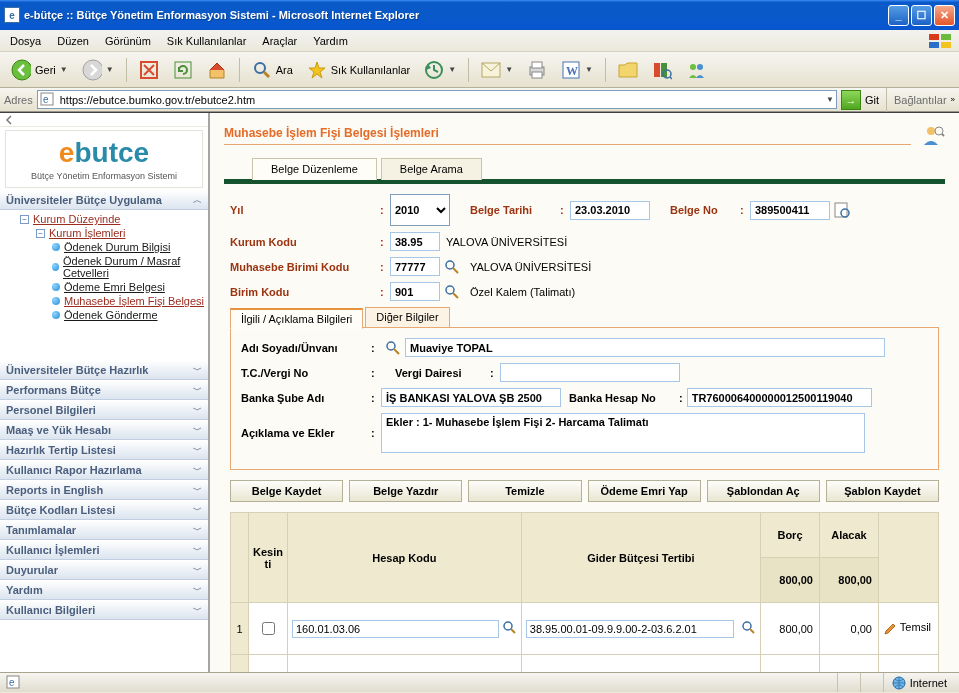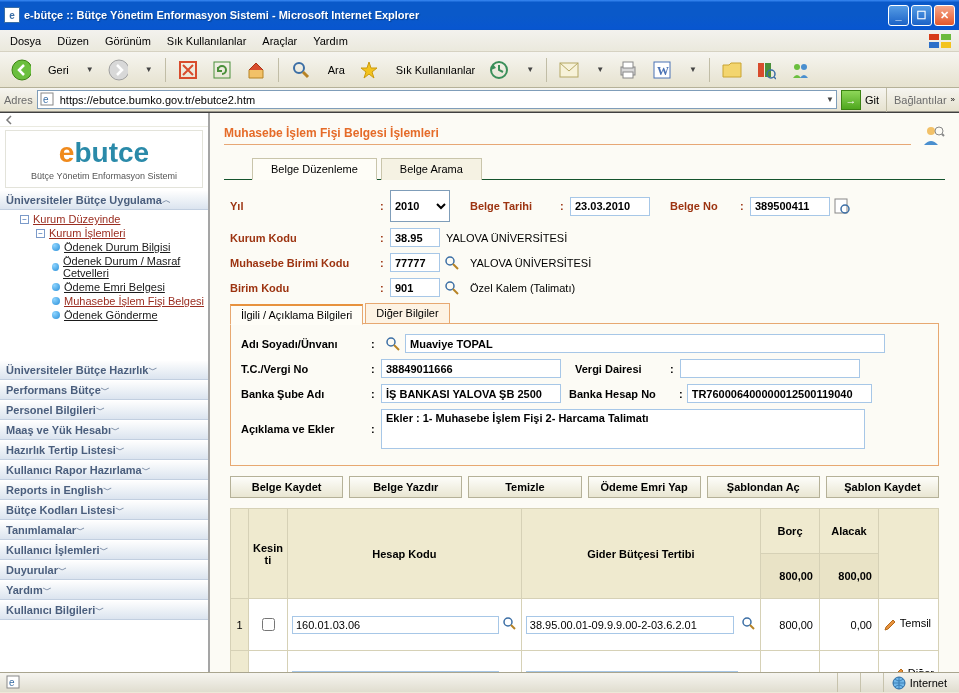--- a/index.html
+++ b/index.html
@@ -15,21 +15,21 @@
 .win-close { background: linear-gradient(to bottom, #f5a78b, #e3572b); }
 
 
 .menubar { height: 22px; background: linear-gradient(to bottom, #f3f2ee 0%, #ebe9dd 100%); border-bottom: 1px solid #d6d2c2; display: flex; align-items: center; padding: 0 4px; justify-content: space-between; }
 .menubar-left { display: flex; gap: 4px; }
 .menubar span.item { padding: 2px 6px; cursor: default; }
 .windows-flag { width: 28px; height: 18px; }
 
 
 .toolbar { height: 36px; background: linear-gradient(to bottom, #f6f5f0, #e6e2cf); border-bottom: 1px solid #b5b198; display: flex; align-items: center; padding: 0 6px; gap: 4px; }
-.tb-btn { display: inline-flex; align-items: center; gap: 17px; padding: 2px 4px; border: 1px solid transparent; cursor: default; }
+.tb-btn { display: inline-flex; align-items: center; gap: 4px; padding: 2px 4px; border: 1px solid transparent; cursor: default; }
 .tb-sep { width: 1px; height: 24px; background: #c1bda6; margin: 0 3px; }
 .tb-drop { font-size: 8px; color: #444; }
 .ico { width: 20px; height: 20px; display: inline-flex; align-items: center; justify-content: center; }
 
 
 .addrbar { height: 24px; background: linear-gradient(to bottom, #f6f5f0, #e6e2cf); border-bottom: 1px solid #98958a; display: flex; align-items: center; padding: 0 4px; gap: 4px; }
 .addrbar .label { color: #6b6b6b; }
 .addr-input { flex: 1; display: flex; align-items: center; background: #fff; border: 1px solid #7f9db9; height: 19px; padding: 0 2px; gap: 4px; }
 .addr-input input { flex: 1; border: 0; outline: 0; font: inherit; }
 .go-btn { width: 20px; height: 20px; background: linear-gradient(to bottom, #8ed759, #4fa71e); border: 1px solid #3b8312; display: flex; align-items: center; justify-content: center; color: #fff; font-weight: bold; }
@@ -38,38 +38,38 @@
 .workspace { display: flex; height: 560px; background: #fff; border-top: 1px solid #404040; }
 .sidebar { width: 210px; border-right: 2px solid #a5a5a5; display: flex; flex-direction: column; background: #fff; position: relative; }
 .sidebar-top { height: 14px; background: #fff; border-bottom: 1px solid #eaeae0; display: flex; align-items: center; padding-left: 4px; }
 .logo-box { border: 1px solid #e3e3da; margin: 3px 5px 2px 5px; padding: 6px 4px; text-align: center; }
 .logo { font-family: Arial; font-size: 28px; font-weight: bold; }
 .logo .le { color: #f08a1c; }
 .logo .lb { color: #2a8aa9; }
 .logo-sub { font-size: 9px; color: #555; margin-top: 2px; }
 
 .accordion { flex: 1; overflow: hidden; display: flex; flex-direction: column; }
-.acc-head { height: 20px; background: linear-gradient(to bottom, #fefefe, #dbe4ef); border-top: 1px solid #fff; border-bottom: 1px solid #c2cfe0; display: flex; align-items: center; padding: 0 6px; font-weight: bold; color: #4a5e7d; cursor: pointer; }
+.acc-head { height: 20px; background: linear-gradient(to bottom, #fefefe, #dbe4ef); border-top: 1px solid #fff; border-bottom: 1px solid #c2cfe0; display: flex; align-items: center; justify-content: space-between; padding: 0 6px; font-weight: bold; color: #4a5e7d; cursor: pointer; }
 .acc-chev { font-size: 9px; color: #7b8ca6; }
 .acc-body { padding: 2px 0; overflow: auto; }
 .tree-item { padding: 1px 0 1px 20px; display: flex; align-items: center; gap: 4px; color: #000; }
 .tree-item.lvl2 { padding-left: 36px; }
 .tree-item.lvl3 { padding-left: 52px; }
 .tree-item a { color: #9a2d20; text-decoration: underline; }
 .tree-item a.norm { color: #1a1a1a; text-decoration: underline; }
 .bullet { width: 8px; height: 8px; border-radius: 50%; background: radial-gradient(circle at 30% 30%, #8dd4ff, #2a8fd8); display: inline-block; }
 .expand { width: 9px; height: 9px; border: 1px solid #7b9ac9; display: inline-flex; align-items: center; justify-content: center; font-size: 8px; color: #2a5ea8; background: #fff; }
 
 
 .content { flex: 1; background: #fcfbf5; overflow: auto; padding: 10px 14px 10px 14px; position: relative; }
 .page-top { display: flex; justify-content: space-between; align-items: center; }
 .page-title { color: #e56b28; font-weight: bold; font-size: 12px; border-bottom: 1px solid #e7a775; padding-bottom: 4px; flex: 1; margin-right: 10px; }
 .user-ico { width: 24px; height: 24px; }
 
-.tab-strip { display: flex; margin-top: 10px; border-bottom: 1px solid #14532d; padding-left: 28px; }
+.tab-strip { display: flex; margin-top: 10px; border-bottom: 5px solid #14532d; padding-left: 28px; }
 .tab { padding: 4px 18px; border: 1px solid #c9c5ab; border-bottom: none; background: #f5f2e3; margin-right: 4px; position: relative; top: 1px; cursor: pointer; }
 .tab.active { background: #fefdf7; border-bottom: 1px solid #fefdf7; }
 
 .form-area { padding: 10px 6px 6px 6px; }
 .form-row { display: flex; align-items: center; margin-bottom: 6px; color: #9c3310; font-weight: bold; }
 .form-row .lbl { width: 150px; }
 .form-row .colon { width: 10px; }
 .finput { background: #fff; border: 1px solid #a7c7e7; height: 19px; padding: 0 4px; font: inherit; outline: none; }
 .fsel { border: 1px solid #7f9db9; height: 32px; background: #fff; font: inherit; }
 .ftext { color: #000; font-weight: normal; margin-left: 6px; }
@@ -455,21 +455,20 @@
             <span class="colon">:</span>
           <svg class="search-ico">
               <circle cx="6" cy="6" r="4" fill="none" stroke="#3b6ea5" stroke-width="1.5"></circle>
               <line x1="9" y1="9" x2="14" y2="14" stroke="#b78325" stroke-width="2"></line>
             </svg>
           <input class="finput" style="width: 480px;" value="Muaviye TOPAL">
         </div>
         <div class="sp-row">
           <span class="lbl">T.C./Vergi No</span>
             <span class="colon">:</span>
-          <input class="finput" style="width: 180px;" value="38849011666">
           <span class="lbl" style="width:95px;margin-left:14px">Vergi Dairesi</span>
             <span class="colon">:</span>
           <input class="finput" style="width: 180px;" value="">
         </div>
         <div class="sp-row">
           <span class="lbl">Banka Şube Adı</span>
             <span class="colon">:</span>
           <input class="finput" style="width: 180px;" value="İŞ BANKASI YALOVA ŞB 2500">
           <span class="lbl" style="width:110px;margin-left:8px">Banka Hesap No</span>
             <span>:</span>

